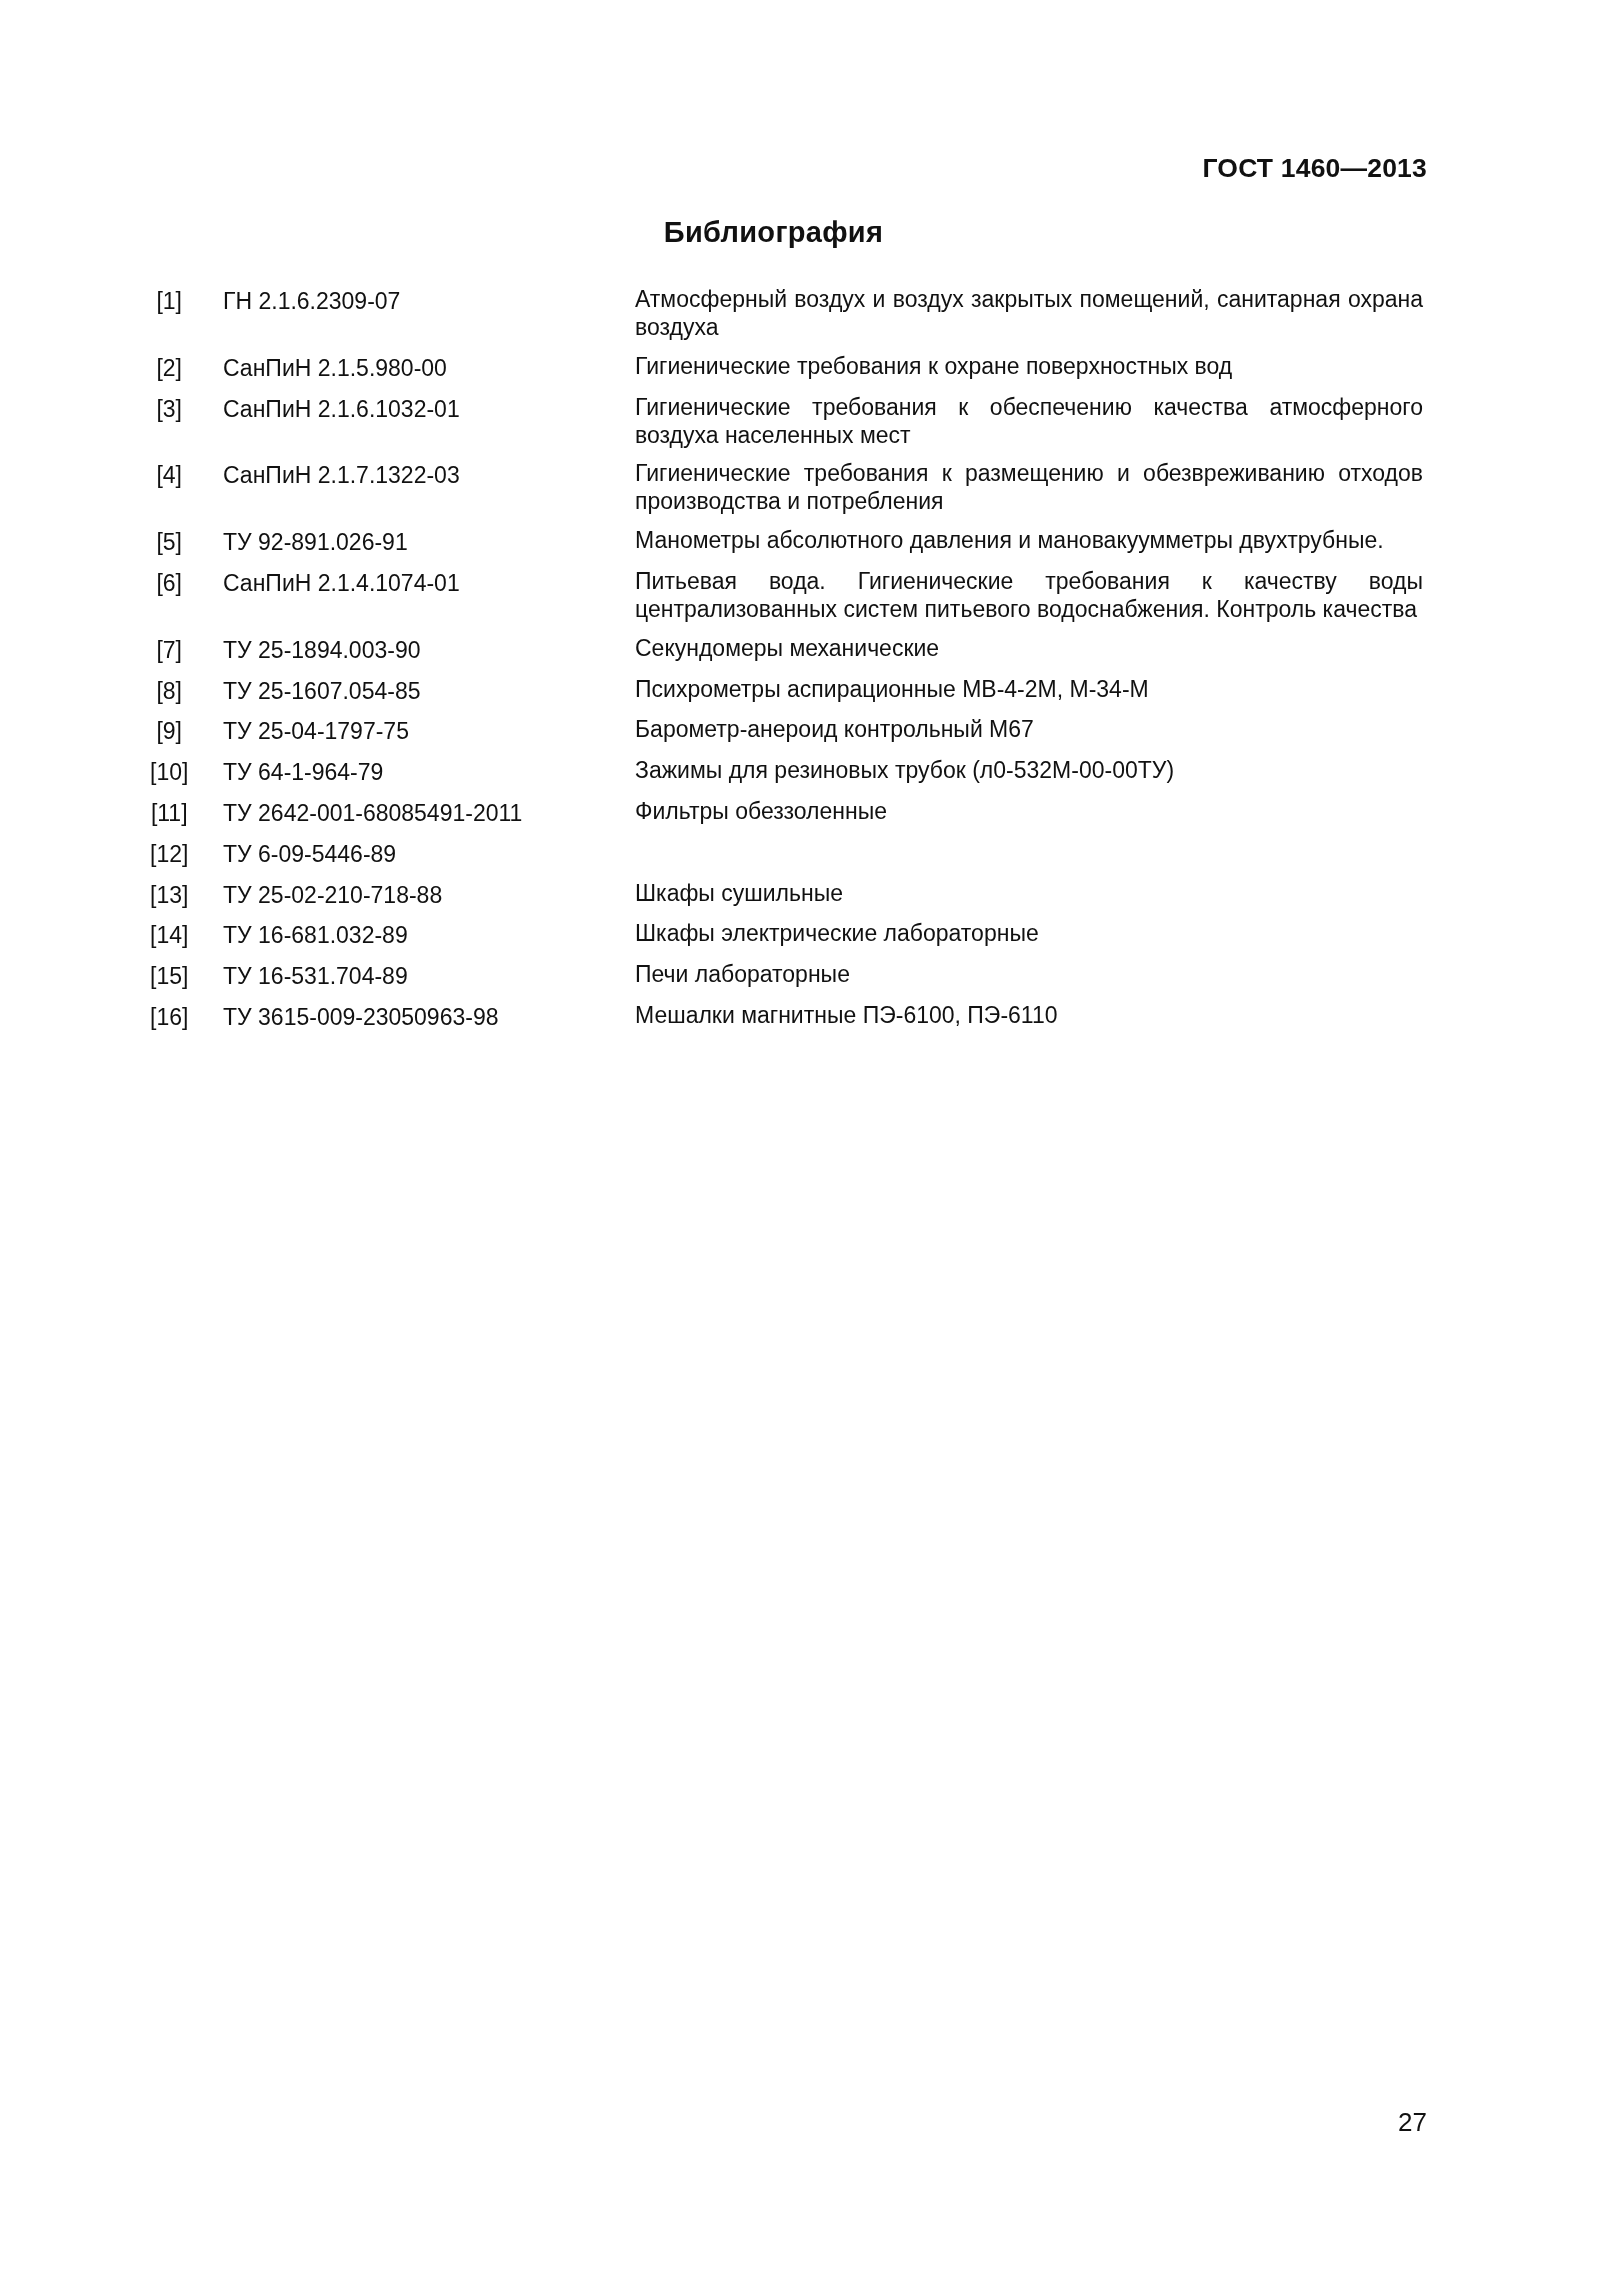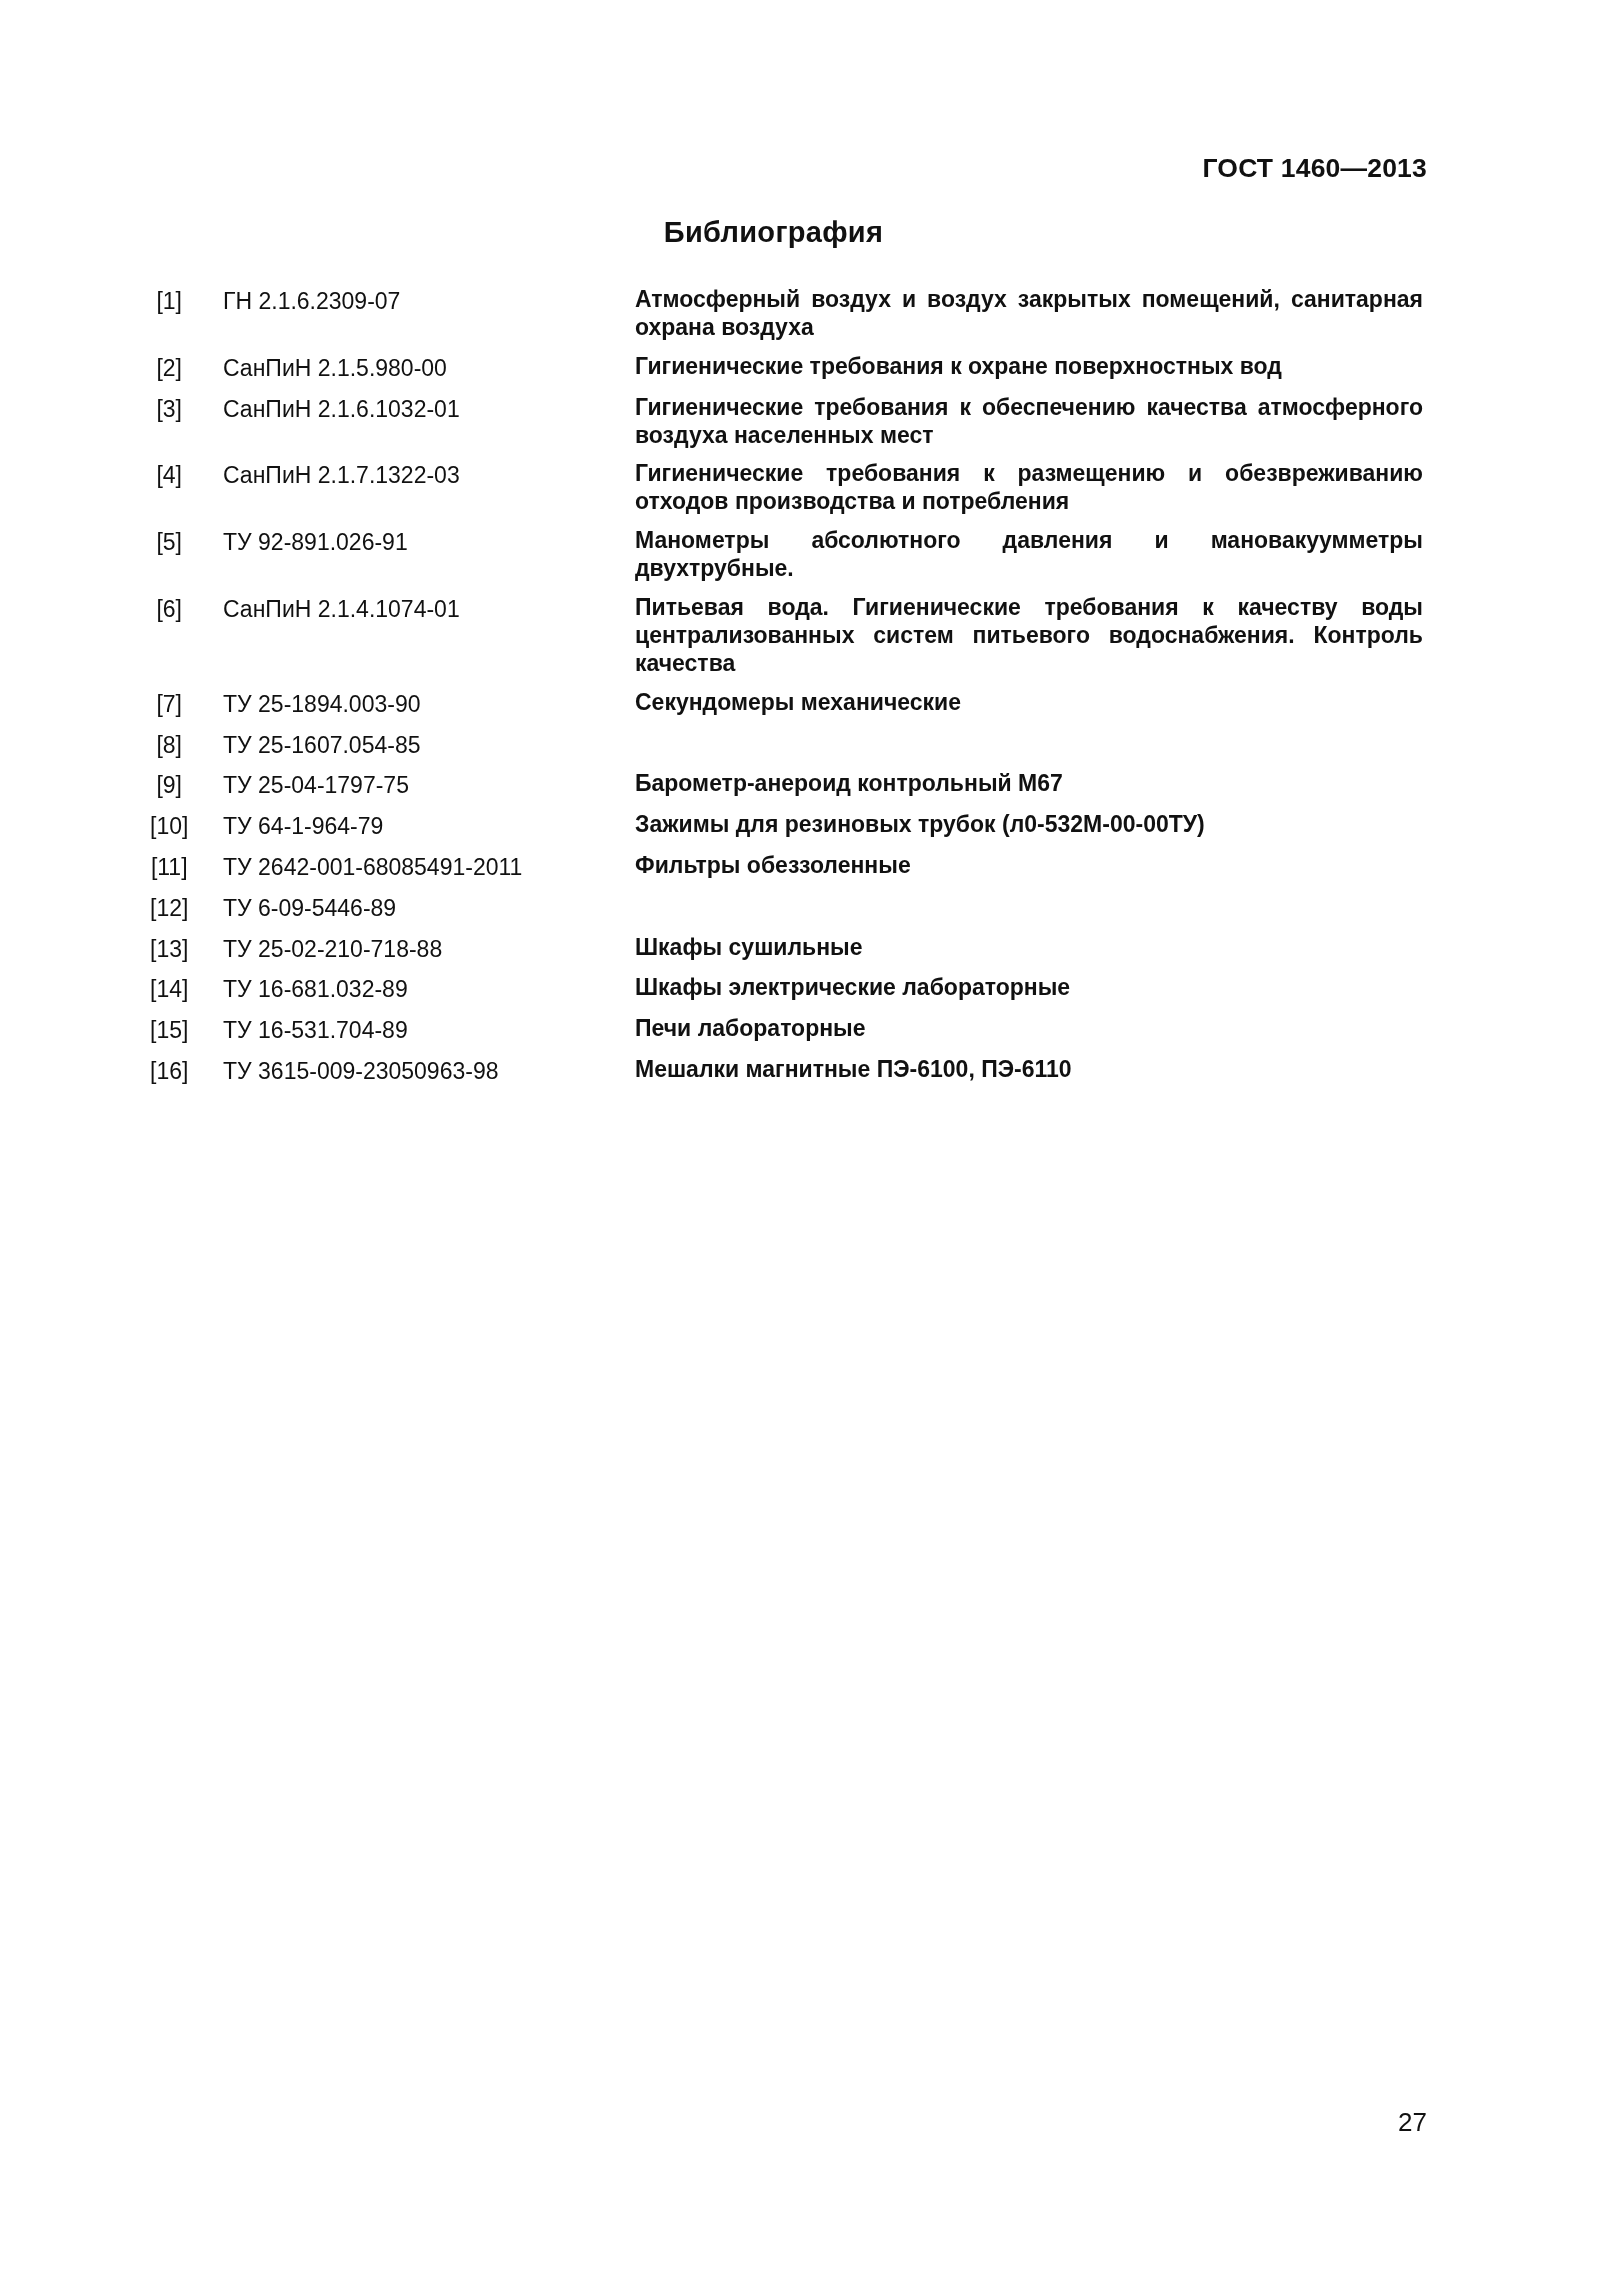--- a/index.html
+++ b/index.html
@@ -61,21 +61,20 @@
     .bib-code {
       width: 412px;
       flex: none;
       padding-top: 2px;
       white-space: nowrap;
     }
     .bib-desc {
       width: 788px;
       flex: none;
       text-align: justify;
-      font-weight: bold;
     }
     .page-number {
       position: absolute;
       top: 2107px;
       right: 194px;
       font-size: 26px;
     }
   </style>
 </head>
 <body>
@@ -116,20 +115,21 @@
     <span class="bib-desc">Питьевая вода. Гигиенические требования к качеству воды централизованных систем питьевого водоснабжения. Контроль качества</span>
   </li>
   <li class="bib-row">
     <span class="bib-num">[7]</span>
     <span class="bib-code">ТУ 25-1894.003-90</span>
     <span class="bib-desc">Секундомеры механические</span>
   </li>
   <li class="bib-row">
     <span class="bib-num">[8]</span>
     <span class="bib-code">ТУ 25-1607.054-85</span>
+    <span class="bib-desc">Психрометры аспирационные МВ-4-2М, М-34-М</span>
   </li>
   <li class="bib-row">
     <span class="bib-num">[9]</span>
     <span class="bib-code">ТУ 25-04-1797-75</span>
     <span class="bib-desc">Барометр-анероид контрольный М67</span>
   </li>
   <li class="bib-row">
     <span class="bib-num">[10]</span>
     <span class="bib-code">ТУ 64-1-964-79</span>
     <span class="bib-desc">Зажимы для резиновых трубок (л0-532М-00-00ТУ)</span>

